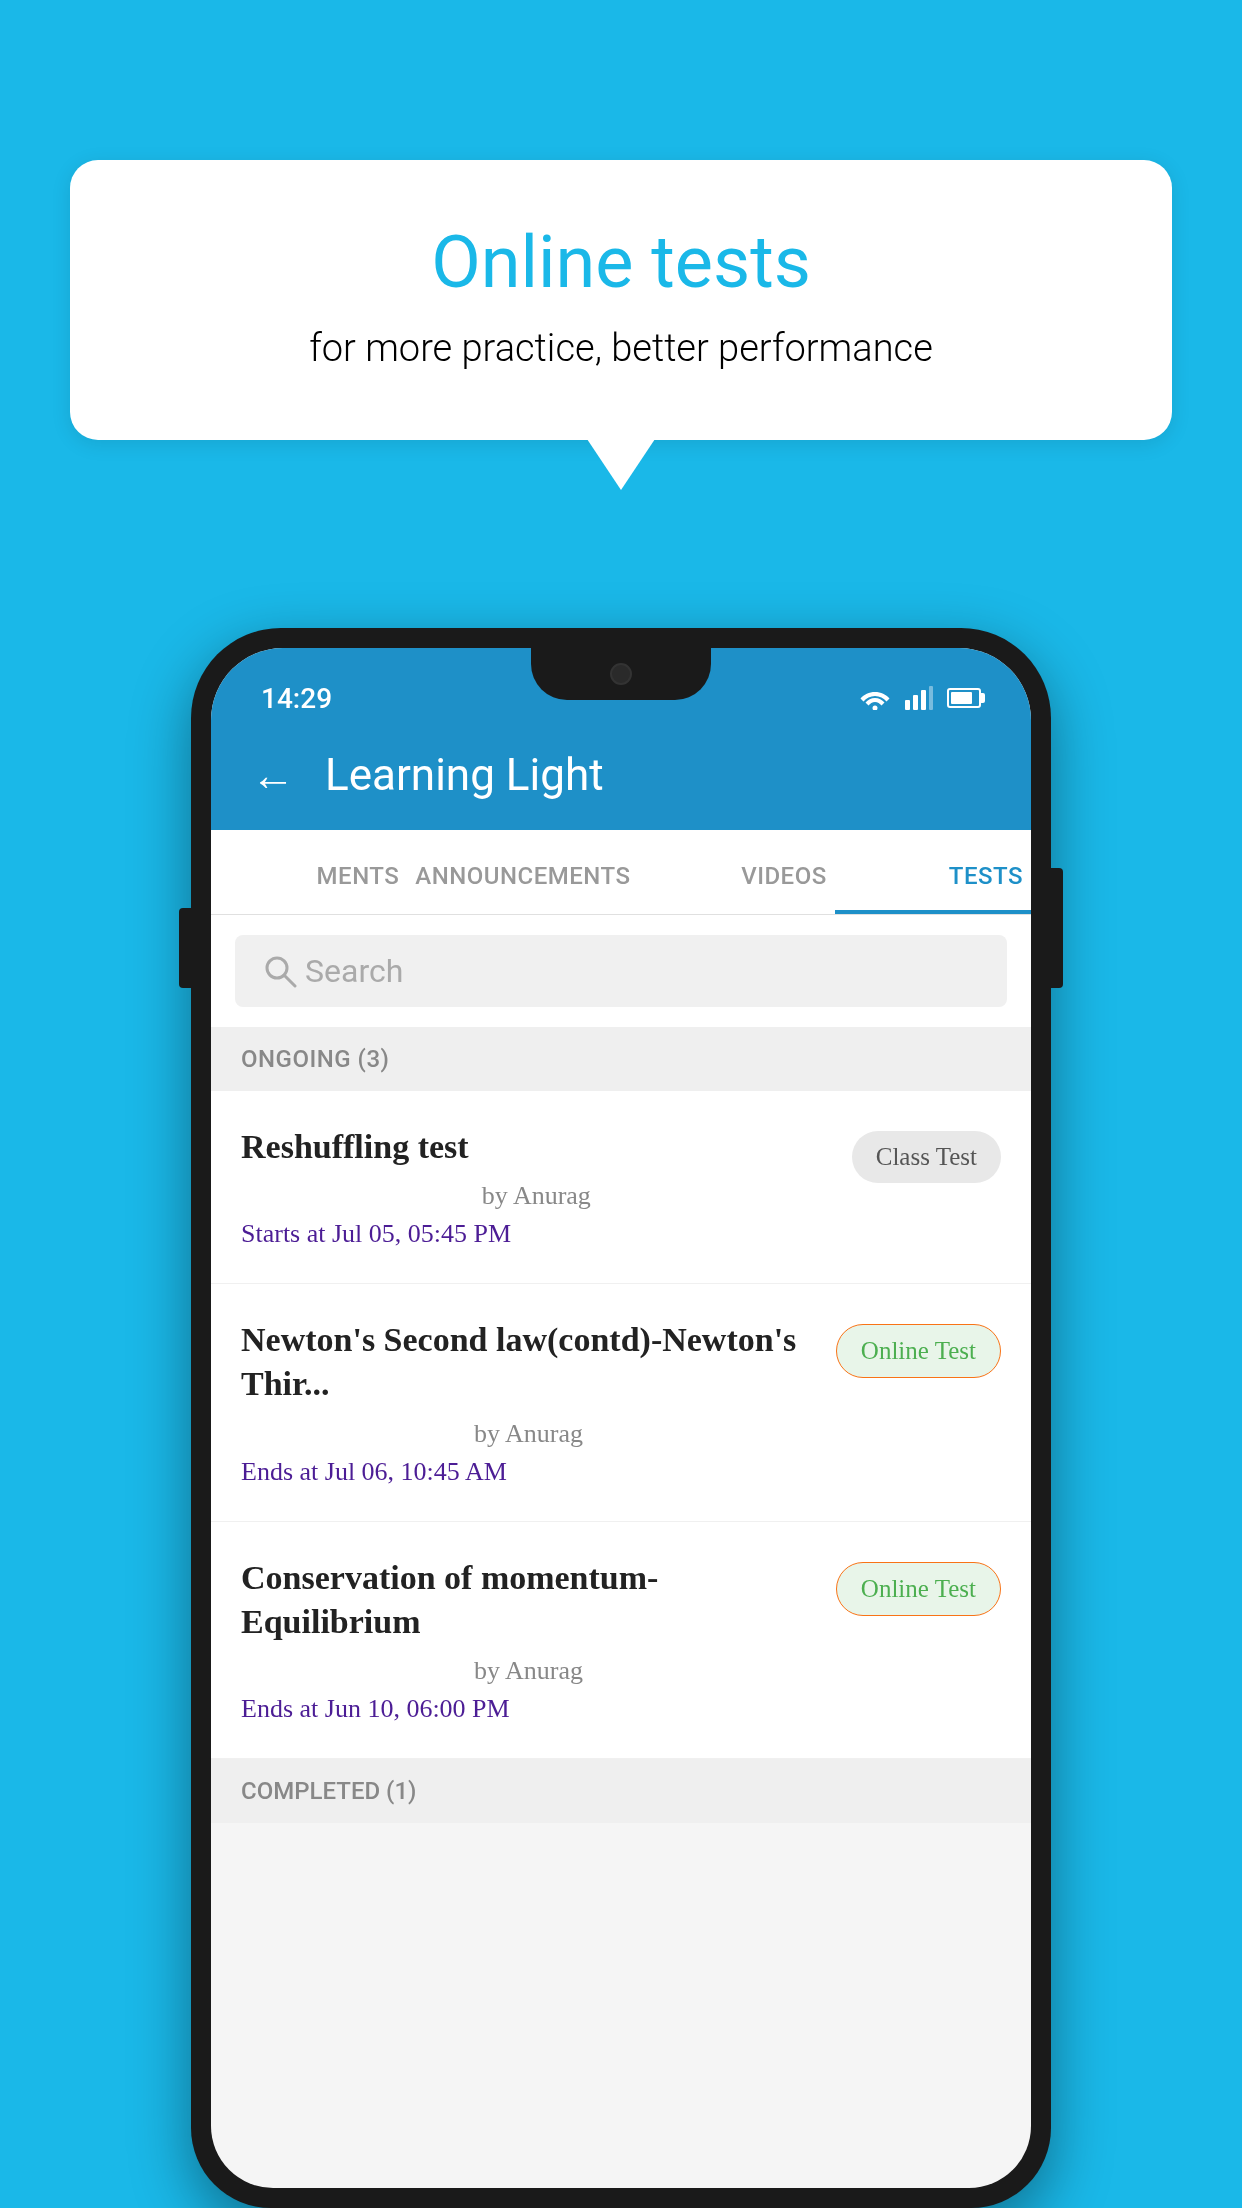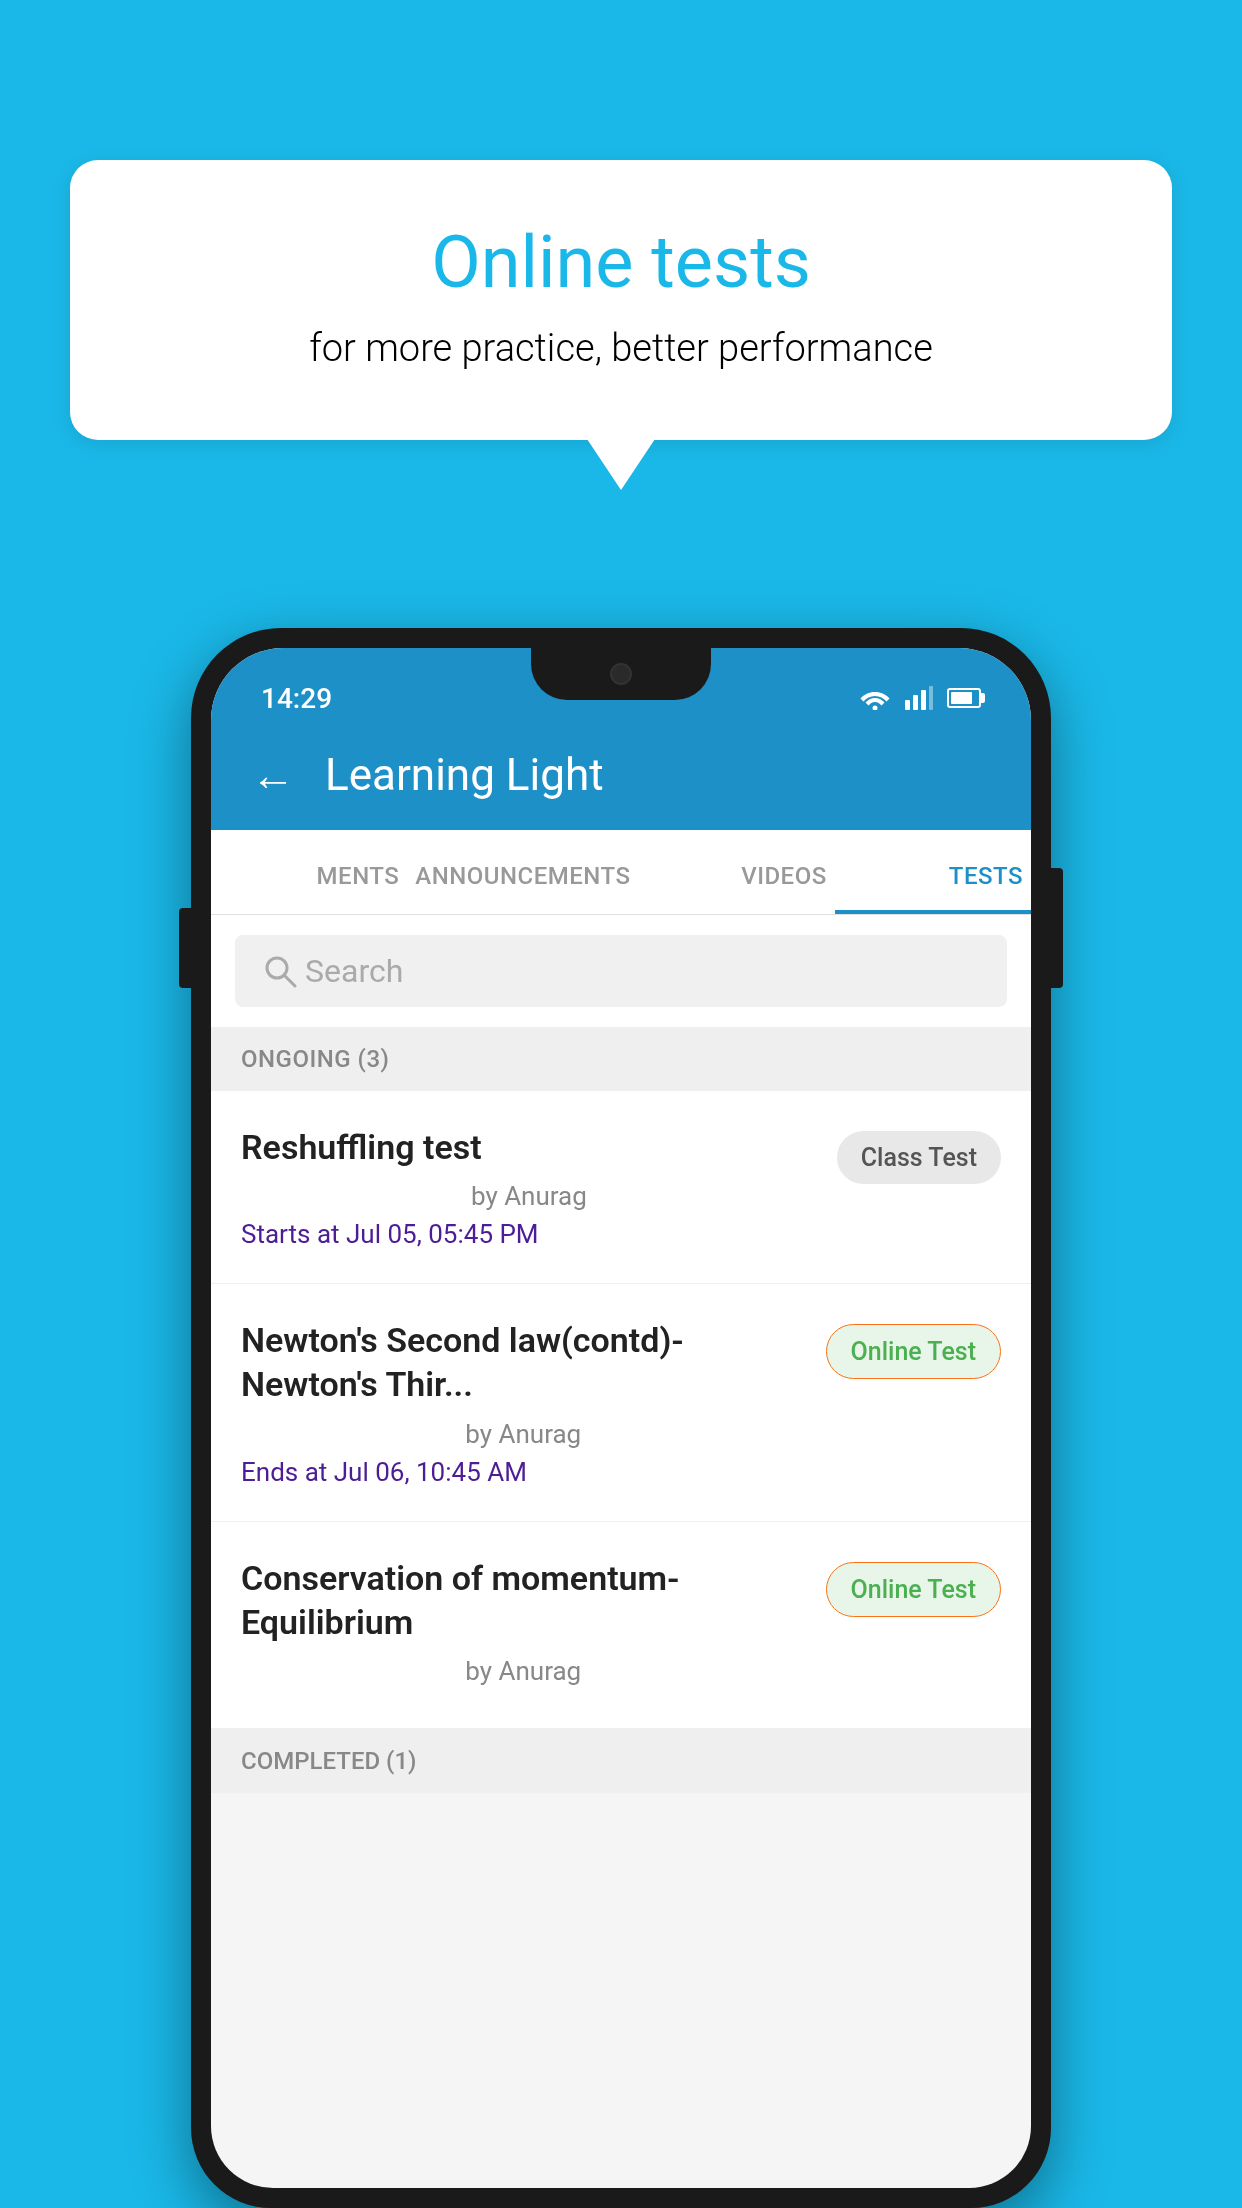--- a/index.html
+++ b/index.html
@@ -275,20 +275,21 @@
       padding: 18px 30px;
       font-size: 24px;
       color: #888;
       font-weight: 500;
       letter-spacing: 0.5px;
     }
 
     
     .test-list {
       background: white;
+      font-family: Liberation Serif, serif;
     }
 
     .test-item {
       padding: 34px 30px;
       border-bottom: 1px solid #f0f0f0;
       display: flex;
       align-items: flex-start;
       justify-content: space-between;
     }
 
@@ -433,20 +434,21 @@
             <div class="test-by">by Anurag</div>
             <div class="test-date">Ends at  Jul 06, 10:45 AM</div>
           </div>
           <div class="test-badge badge-online">Online Test</div>
         </div>
 
         <div class="test-item">
           <div class="test-info">
             <div class="test-name">Conservation of momentum-Equilibrium</div>
             <div class="test-by">by Anurag</div>
+            <div class="test-date">Ends at  Jun 10, 06:00 PM</div>
           </div>
           <div class="test-badge badge-online">Online Test</div>
         </div>
 
       </div>
 
       <div class="completed-header">COMPLETED (1)</div>
 
     </div>
   </div>

